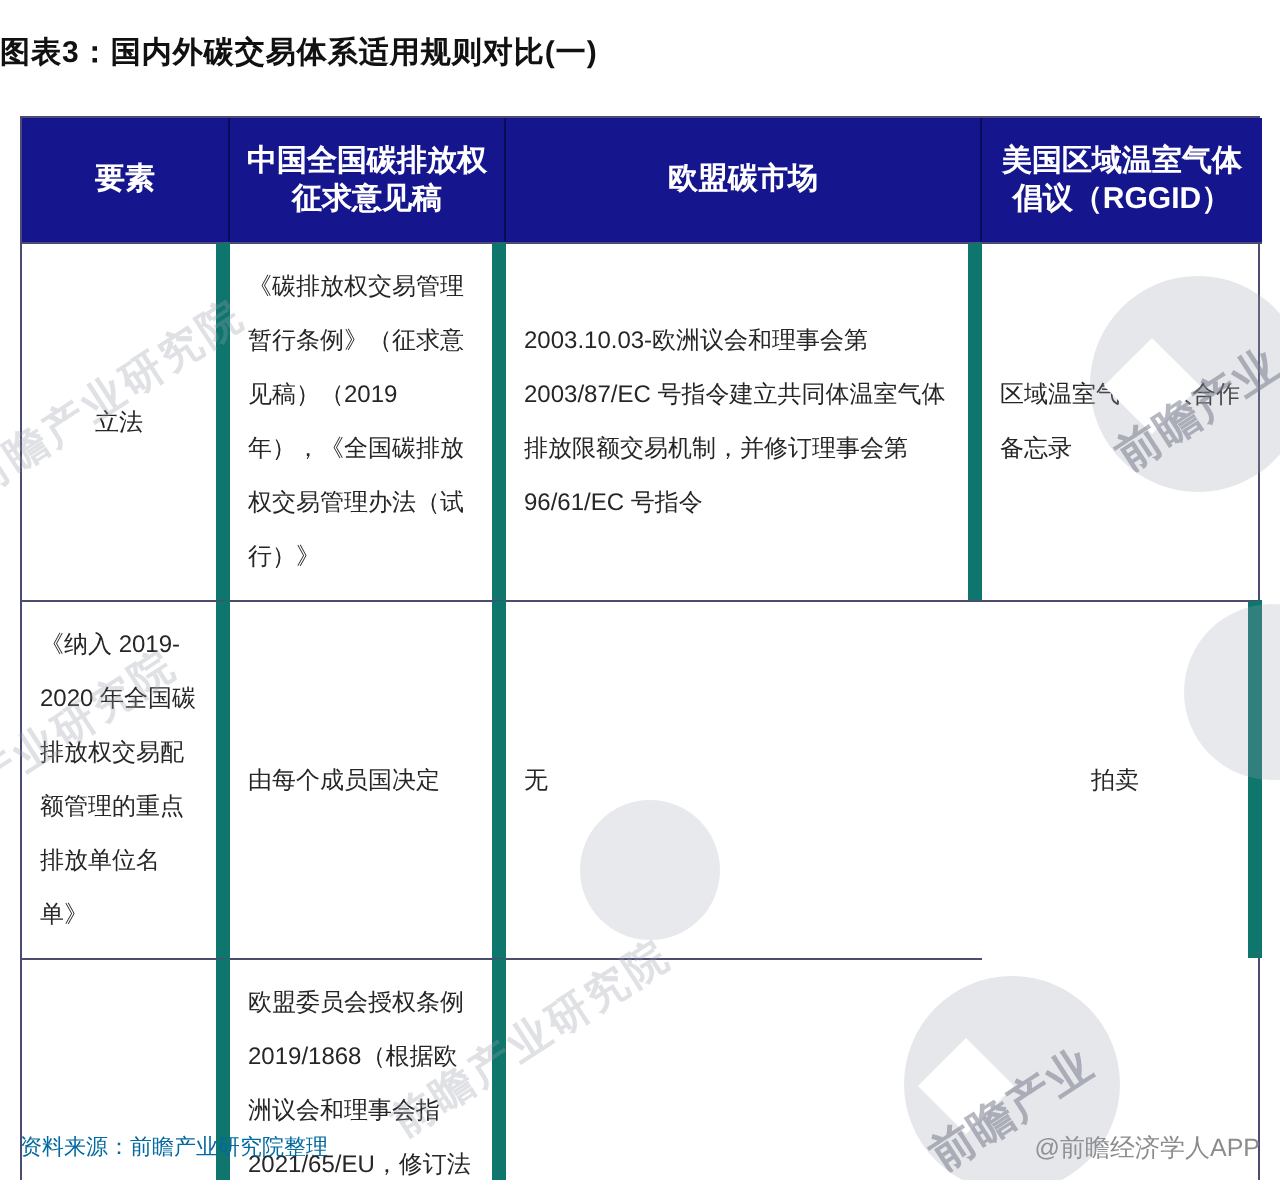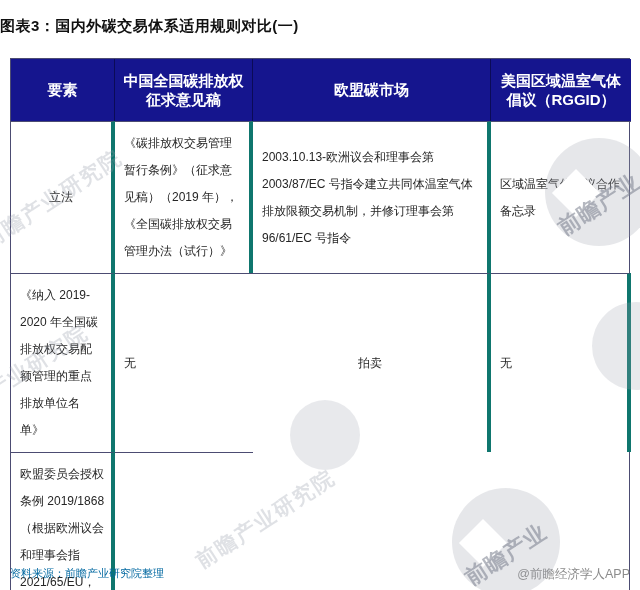--- a/index.html
+++ b/index.html
@@ -27,21 +27,21 @@
     background:#fff;
   }
   .th {
     background:#15158e; color:#ffffff; font-weight:700; font-size:15px;
     display:flex; flex-direction:column; justify-content:center; align-items:center;
     gap:1px; text-align:center; border-right:1px solid rgba(0,0,20,0.45);
     padding:4px 2px; line-height:1.2;
   }
   .th.last { border-right:none;text-align:center; }
   .td {
-    border-top:1px solid #4c4c72; border-right:4px solid #0f766e;
+    border-top:1px solid #4c4c72; border-right:7px solid #0f766e;
     font-size:12px; color:#262626; line-height:2.25;
     display:flex; align-items:center;
     padding:8px 9px;
   }
   .td.last { border-right:none; }
   .td.center { justify-content:center; text-align:left; padding:8px 4px; }
 
   
   .footer-source {
     position:absolute; left:10px; top:566px; font-size:11px; color:#0369a1;
@@ -108,24 +108,25 @@
     <div class="th">
       <span>欧盟碳市场</span>
     </div>
     <div class="th last">
       <span>美国区域温室气体</span>
       <span>倡议（RGGID）</span>
     </div>
 
     <div class="td center">立法</div>
     <div class="td">《碳排放权交易管理暂行条例》（征求意见稿）（2019 年），《全国碳排放权交易管理办法（试行）》</div>
-    <div class="td">2003.10.13-欧洲议会和理事会第 2003/87/EC 号指令建立共同体温室气体排放限额交易机制，并修订理事会第 96/61/EC 号指令</div>
+    <div class="td">2003.10.03-欧洲议会和理事会第 2003/87/EC 号指令建立共同体温室气体排放限额交易机制，并修订理事会第 96/61/EC 号指令</div>
     <div class="td last">区域温室气体倡议合作备忘录</div>
 
     <div class="td">《纳入 2019-2020 年全国碳排放权交易配额管理的重点排放单位名单》</div>
+    <div class="td">由每个成员国决定</div>
     <div class="td last">无</div>
 
     <div class="td center">拍卖</div>
     <div class="td">无</div>
     <div class="td">欧盟委员会授权条例 2019/1868（根据欧洲议会和理事会指 2021/65/EU，修订法规（EU）No1031/2010。使得拍卖规则与 2021 年至 2030 年欧盟碳交易规则保持一致，并将补贴分类为金融工具）</div>
     <div class="td last">区域温室气体倡议规范规则</div>
   </div>
 
   <div class="footer-source">资料来源：前瞻产业研究院整理</div>
   <div class="footer-brand">@前瞻经济学人APP</div>

